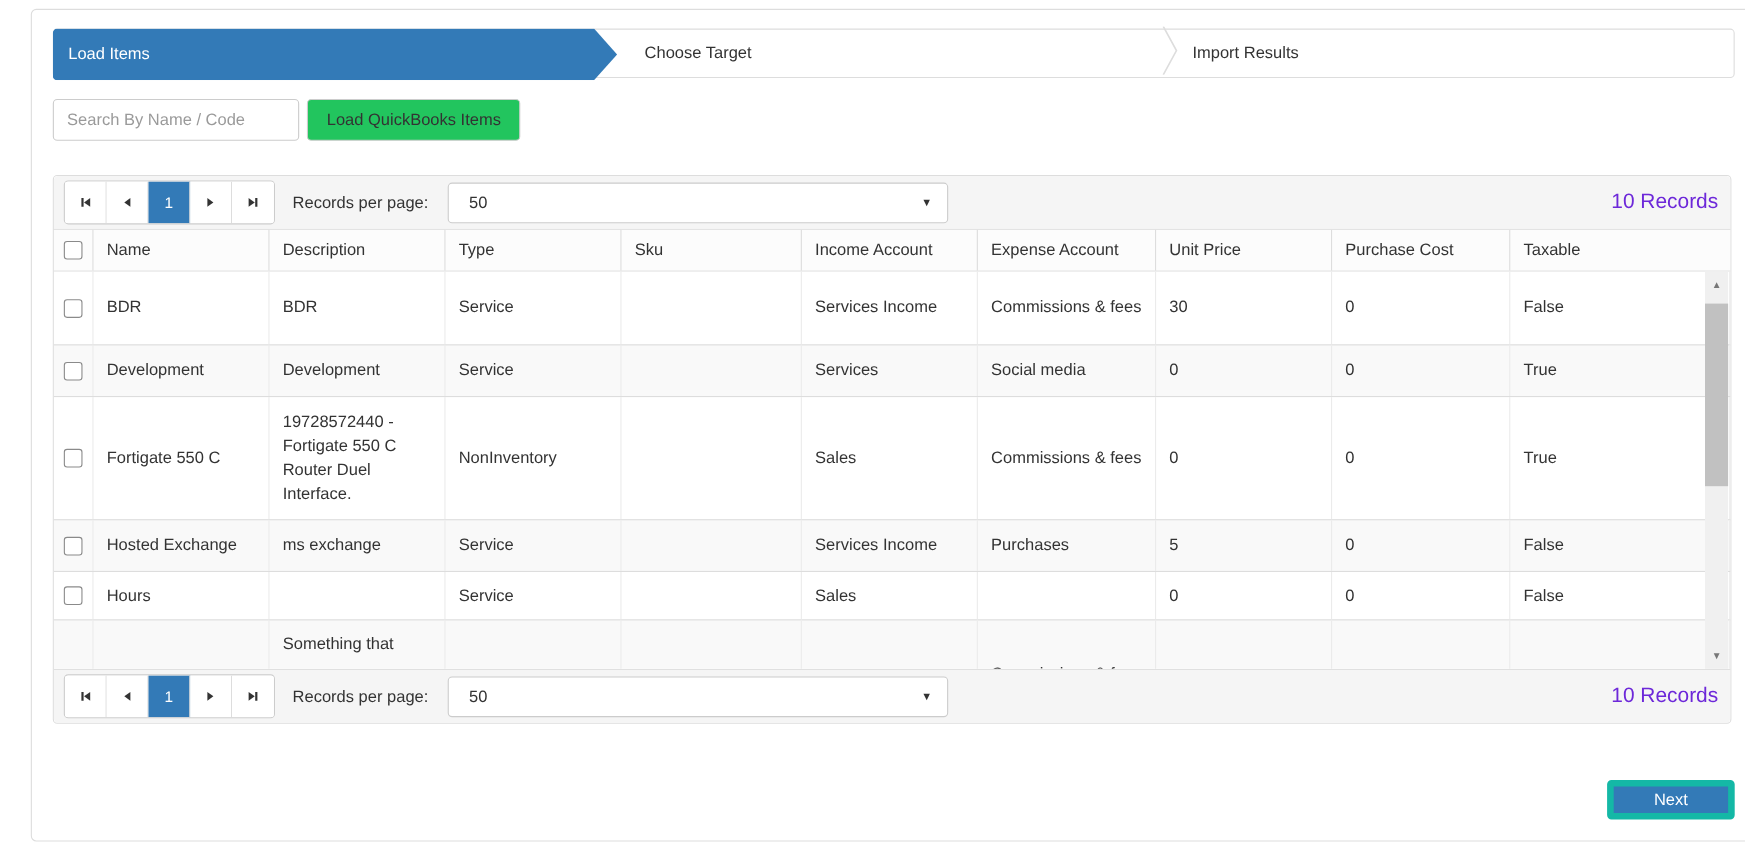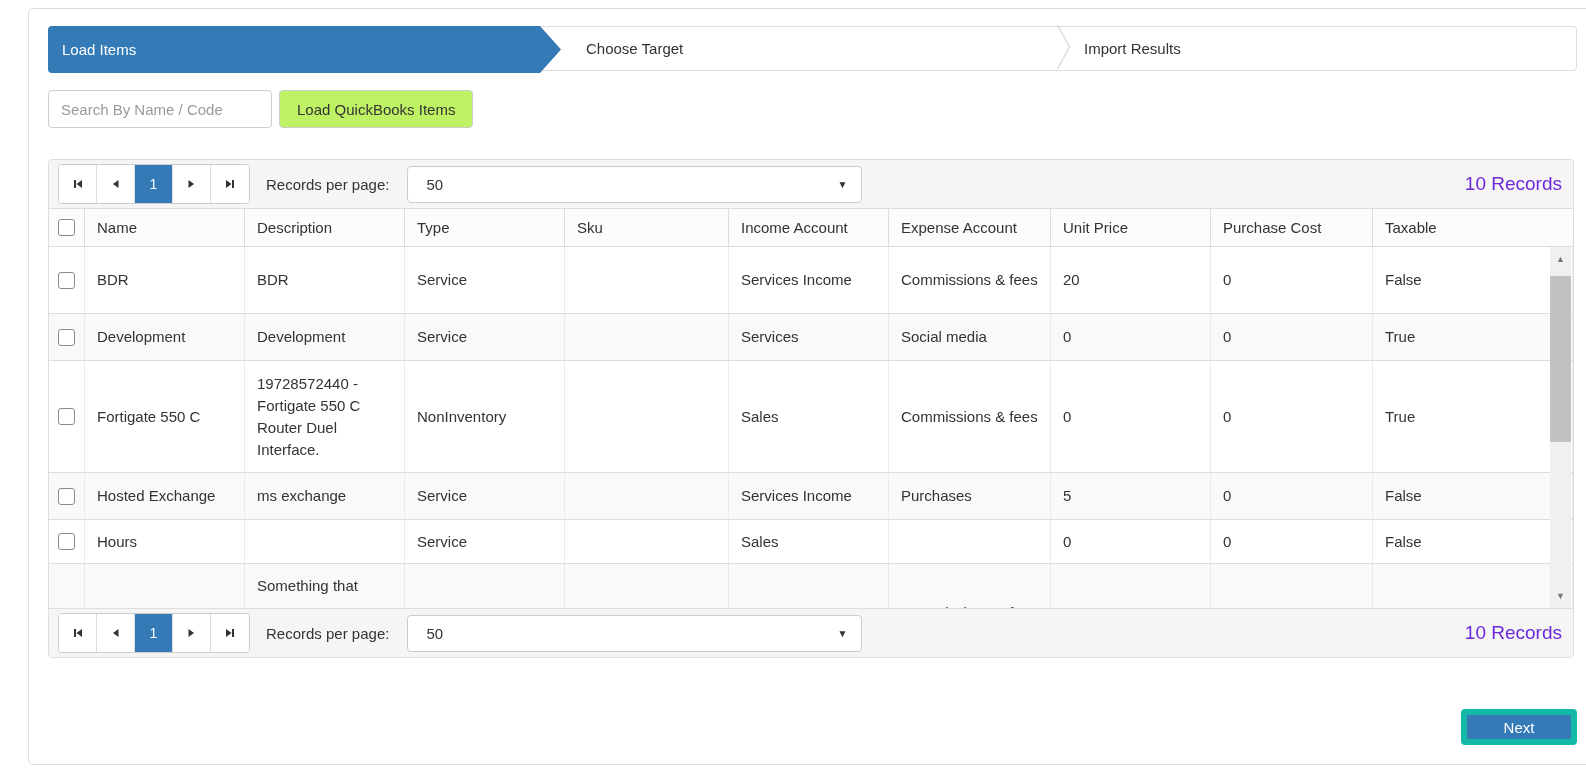--- a/index.html
+++ b/index.html
@@ -27,21 +27,21 @@
   .tab-choose { flex: 1; padding-left: 25px; }
   .tab-import { width: 505px; padding-left: 13px; }
   .tab-chevron { align-self: center; flex: 0 0 auto; }
 
   
   .toolbar { margin-top: 19px; display: flex; align-items: center; }
   .search-input { width: 224px; height: 38px; border: 1px solid #ccc; border-radius: 4px;
     padding: 0 12px; font-size: 15px; color: #333; outline: none;
     font-family: "Liberation Sans", sans-serif; }
   .search-input::placeholder { color: #9a9a9a; }
-  .load-btn { margin-left: 7px; height: 38px; padding: 0 17px; background: #bef264;
+  .load-btn { margin-left: 7px; height: 38px; padding: 0 17px; background: #22c55e;
     border: 1px solid #ccc; border-radius: 4px; font-size: 15px; color: #333;
     font-family: "Liberation Sans", sans-serif; cursor: pointer; }
 
   
   .grid { margin-top: 31px; width: 1526px; border: 1px solid #ddd; border-radius: 4px; }
   .pager { height: 49px; background: #f5f5f5; display: flex; align-items: center;
     padding: 0 11px 0 9px; font-size: 15px; }
   .pager-top { border-bottom: 1px solid #ddd; border-radius: 4px 4px 0 0; }
   .pager-bottom { border-top: 1px solid #ddd; border-radius: 0 0 4px 4px; }
   .pager-buttons { display: flex; border: 1px solid #ccc; border-radius: 4px;
@@ -201,21 +201,21 @@
   <div class="grid-row">
     <div class="cell col-check">
       <input type="checkbox" class="cb" style="">
     </div>
     <div class="cell col-name">BDR</div>
     <div class="cell col-description">BDR</div>
     <div class="cell col-type">Service</div>
     <div class="cell col-sku"></div>
     <div class="cell col-income_account">Services Income</div>
     <div class="cell col-expense_account">Commissions &amp; fees</div>
-    <div class="cell col-unit_price">20</div>
+    <div class="cell col-unit_price">30</div>
     <div class="cell col-purchase_cost">0</div>
     <div class="cell col-taxable">False</div>
   </div>
 
   <div class="grid-row">
     <div class="cell col-check">
       <input type="checkbox" class="cb" style="">
     </div>
     <div class="cell col-name">Development</div>
     <div class="cell col-description">Development</div>

